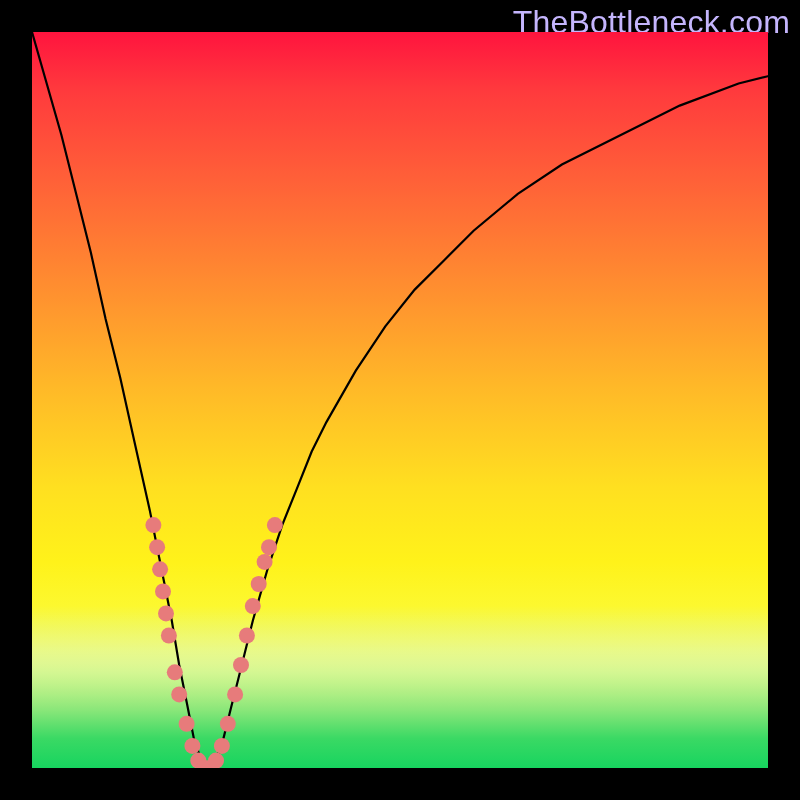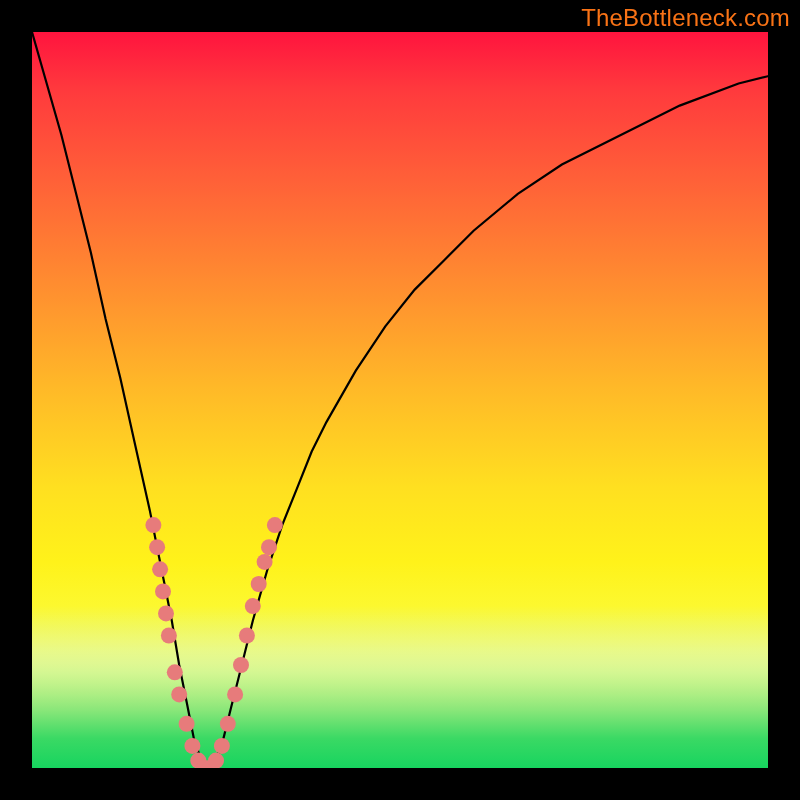--- a/index.html
+++ b/index.html
@@ -59,22 +59,22 @@
       rgba(255,255,200,0) 0%,
       rgba(255,255,210,0.35) 45%,
       rgba(255,255,210,0.35) 55%,
       rgba(255,255,200,0) 100%
     );
   }
   .watermark {
     position: absolute;
     top: 4px;
     right: 10px;
-    color: #f97316;
-    font-size: 24px;
+    color: #c4b5fd;
+    font-size: 32px;
     font-weight: 500;
     letter-spacing: 0.2px;
     user-select: none;
   }
   svg.curve {
     position: absolute;
     inset: 0;
     width: 100%;
     height: 100%;
   }

